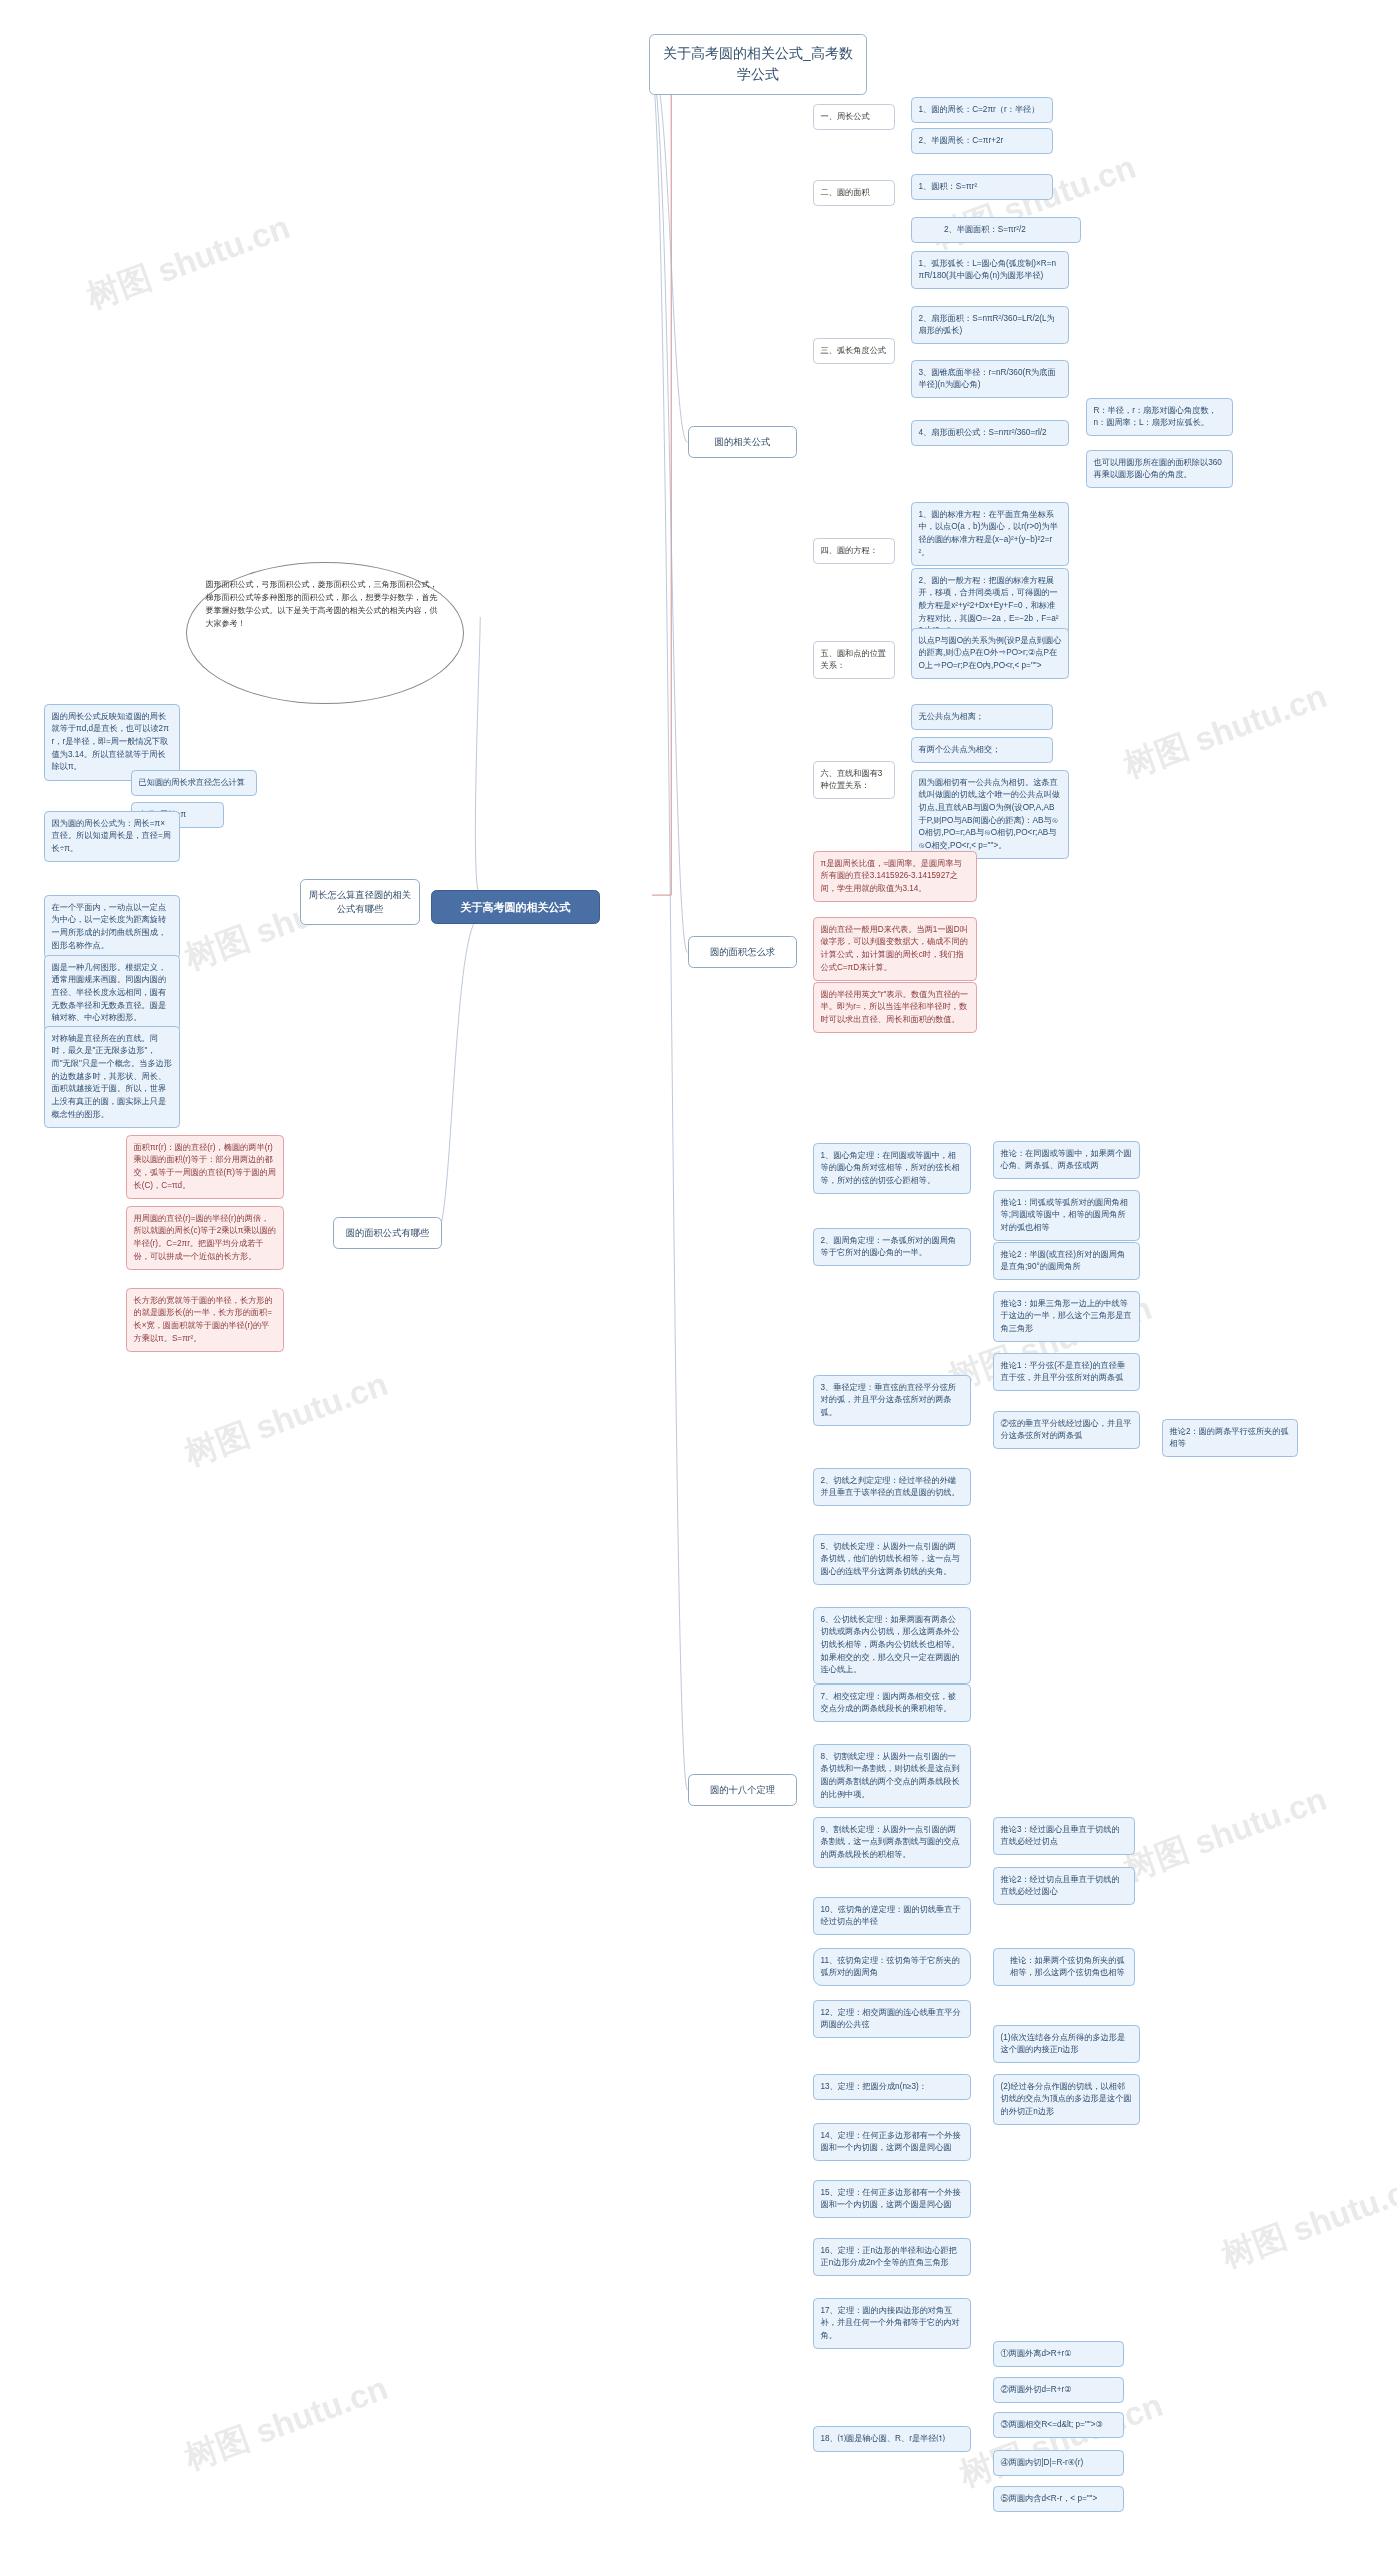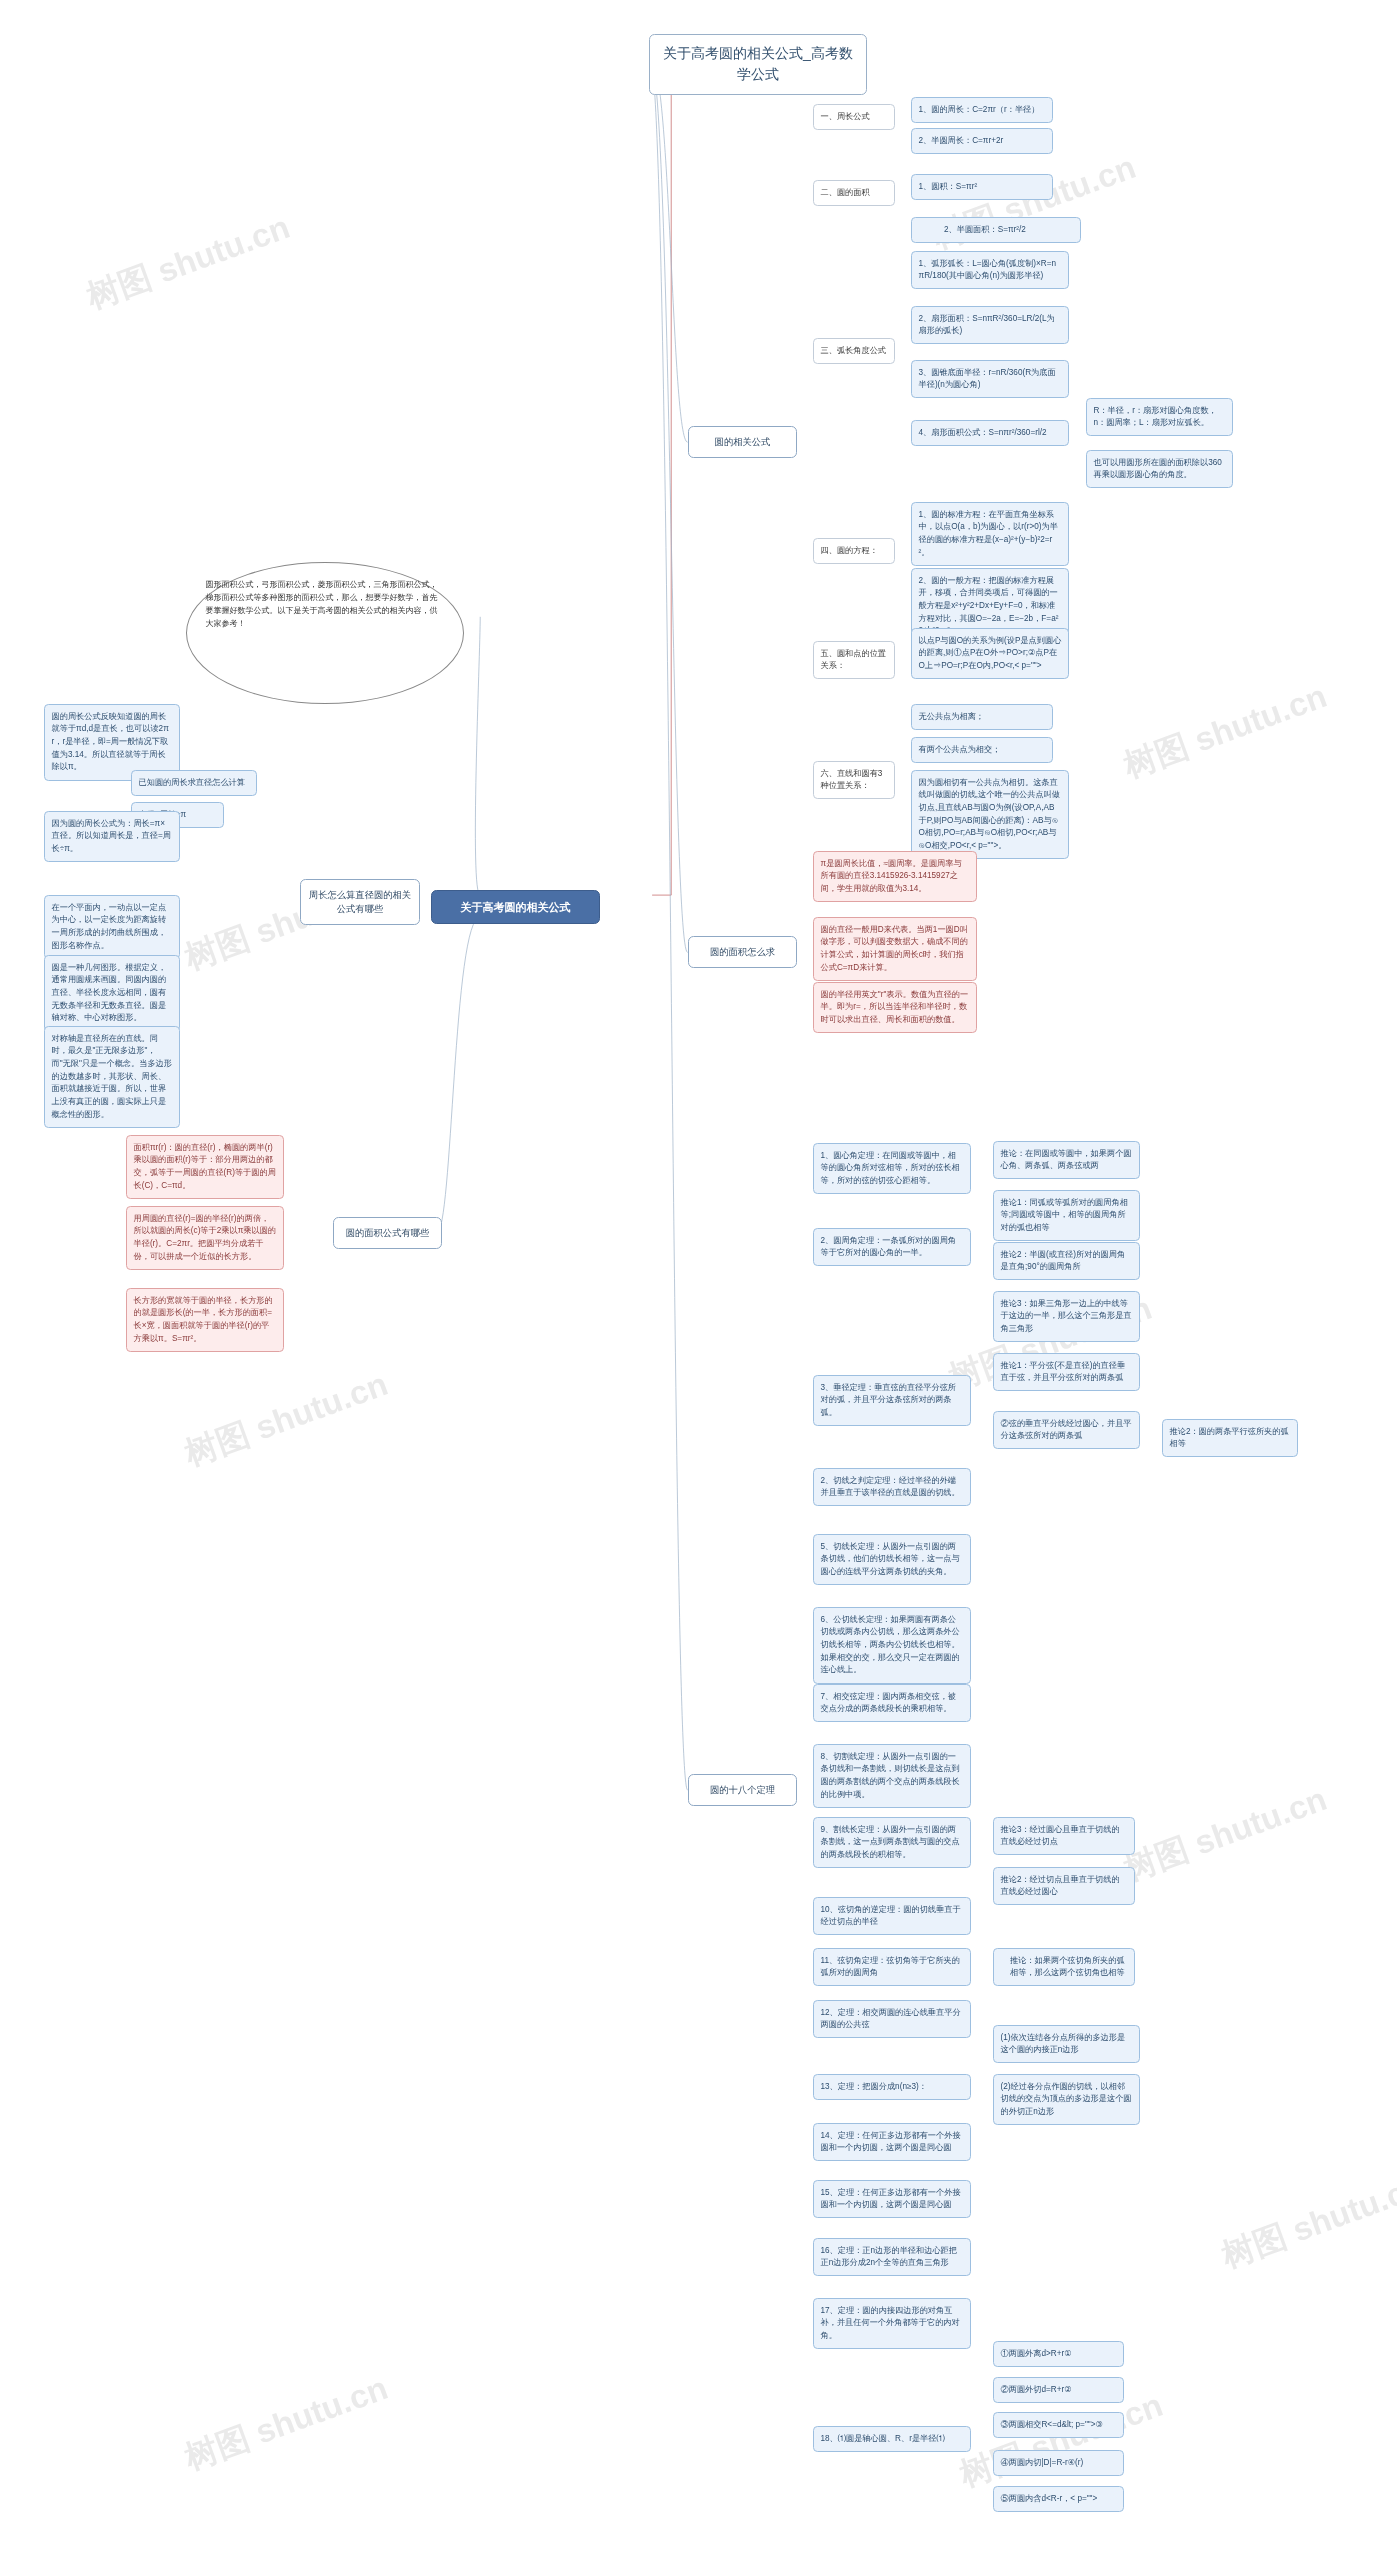--- a/index.html
+++ b/index.html
@@ -188,21 +188,21 @@
   <div class="node blue" style="left:813px;top:1607px;width:158px;">6、公切线长定理：如果两圆有两条公切线或两条内公切线，那么这两条外公切线长相等，两条内公切线长也相等。如果相交的交，那么交只一定在两圆的连心线上。</div>
   <div class="node blue" style="left:813px;top:1684px;width:158px;">7、相交弦定理：圆内两条相交弦，被交点分成的两条线段长的乘积相等。</div>
   <div class="node blue" style="left:813px;top:1744px;width:158px;">8、切割线定理：从圆外一点引圆的一条切线和一条割线，则切线长是这点到圆的两条割线的两个交点的两条线段长的比例中项。</div>
 
   <div class="node blue" style="left:813px;top:1817px;width:158px;">9、割线长定理：从圆外一点引圆的两条割线，这一点到两条割线与圆的交点的两条线段长的积相等。</div>
   <div class="node blue" style="left:993px;top:1817px;width:142px;">推论3：经过圆心且垂直于切线的直线必经过切点</div>
   <div class="node blue" style="left:993px;top:1867px;width:142px;">推论2：经过切点且垂直于切线的直线必经过圆心</div>
 
   <div class="node blue" style="left:813px;top:1897px;width:158px;">10、弦切角的逆定理：圆的切线垂直于经过切点的半径</div>
 
-  <div class="node blue" style="left:813px;top:1948px;width:158px;">11、弦切角定理：弦切角等于它所夹的弧所对的圆周角</div>
+  <div class="node blue" style="left:813px;top:1948px;width:158px;border-radius:9px;">11、弦切角定理：弦切角等于它所夹的弧所对的圆周角</div>
   <div class="node blue" style="left:993px;top:1948px;width:142px;padding-left:16px;">推论：如果两个弦切角所夹的弧相等，那么这两个弦切角也相等</div>
 
   <div class="node blue" style="left:813px;top:2000px;width:158px;">12、定理：相交两圆的连心线垂直平分两圆的公共弦</div>
 
   <div class="node blue" style="left:813px;top:2058px;width:158px;margin-top:16px;">13、定理：把圆分成n(n≥3)：</div>
   <div class="node blue" style="left:993px;top:2025px;width:147px;">(1)依次连结各分点所得的多边形是这个圆的内接正n边形</div>
   <div class="node blue" style="left:993px;top:2074px;width:147px;">(2)经过各分点作圆的切线，以相邻切线的交点为顶点的多边形是这个圆的外切正n边形</div>
 
   <div class="node blue" style="left:813px;top:2123px;width:158px;">14、定理：任何正多边形都有一个外接圆和一个内切圆，这两个圆是同心圆</div>
   <div class="node blue" style="left:813px;top:2180px;width:158px;">15、定理：任何正多边形都有一个外接圆和一个内切圆，这两个圆是同心圆</div>

